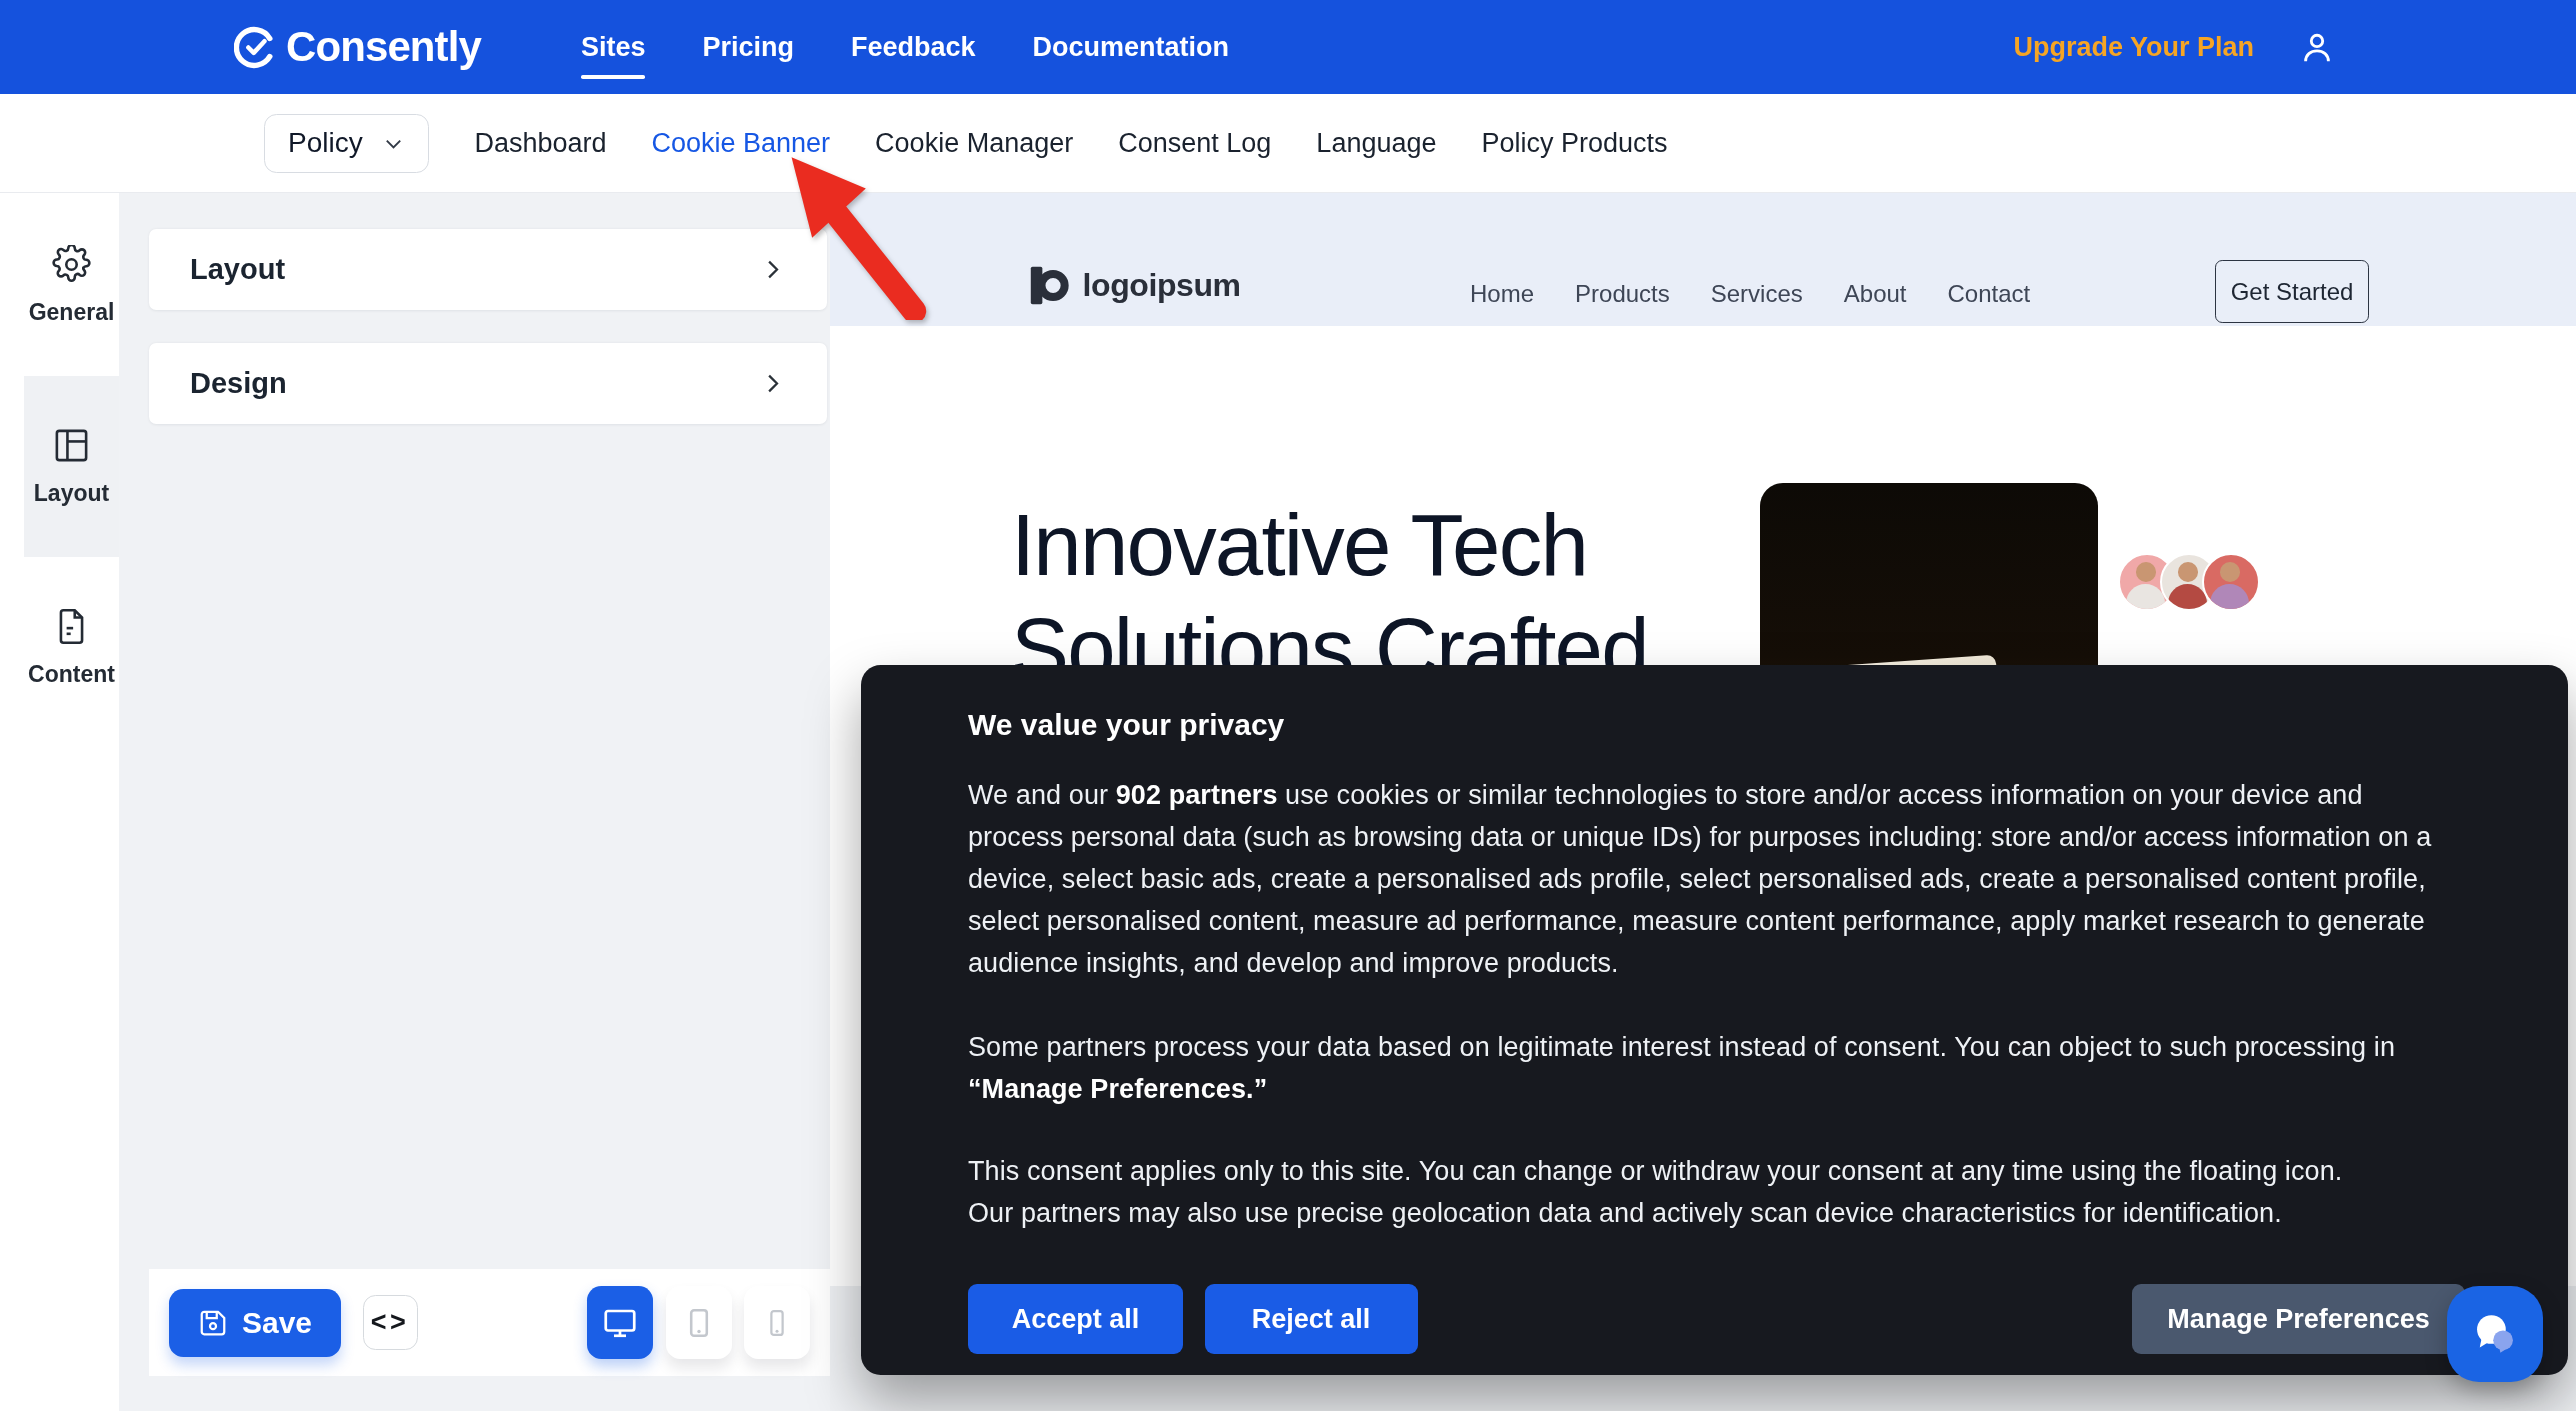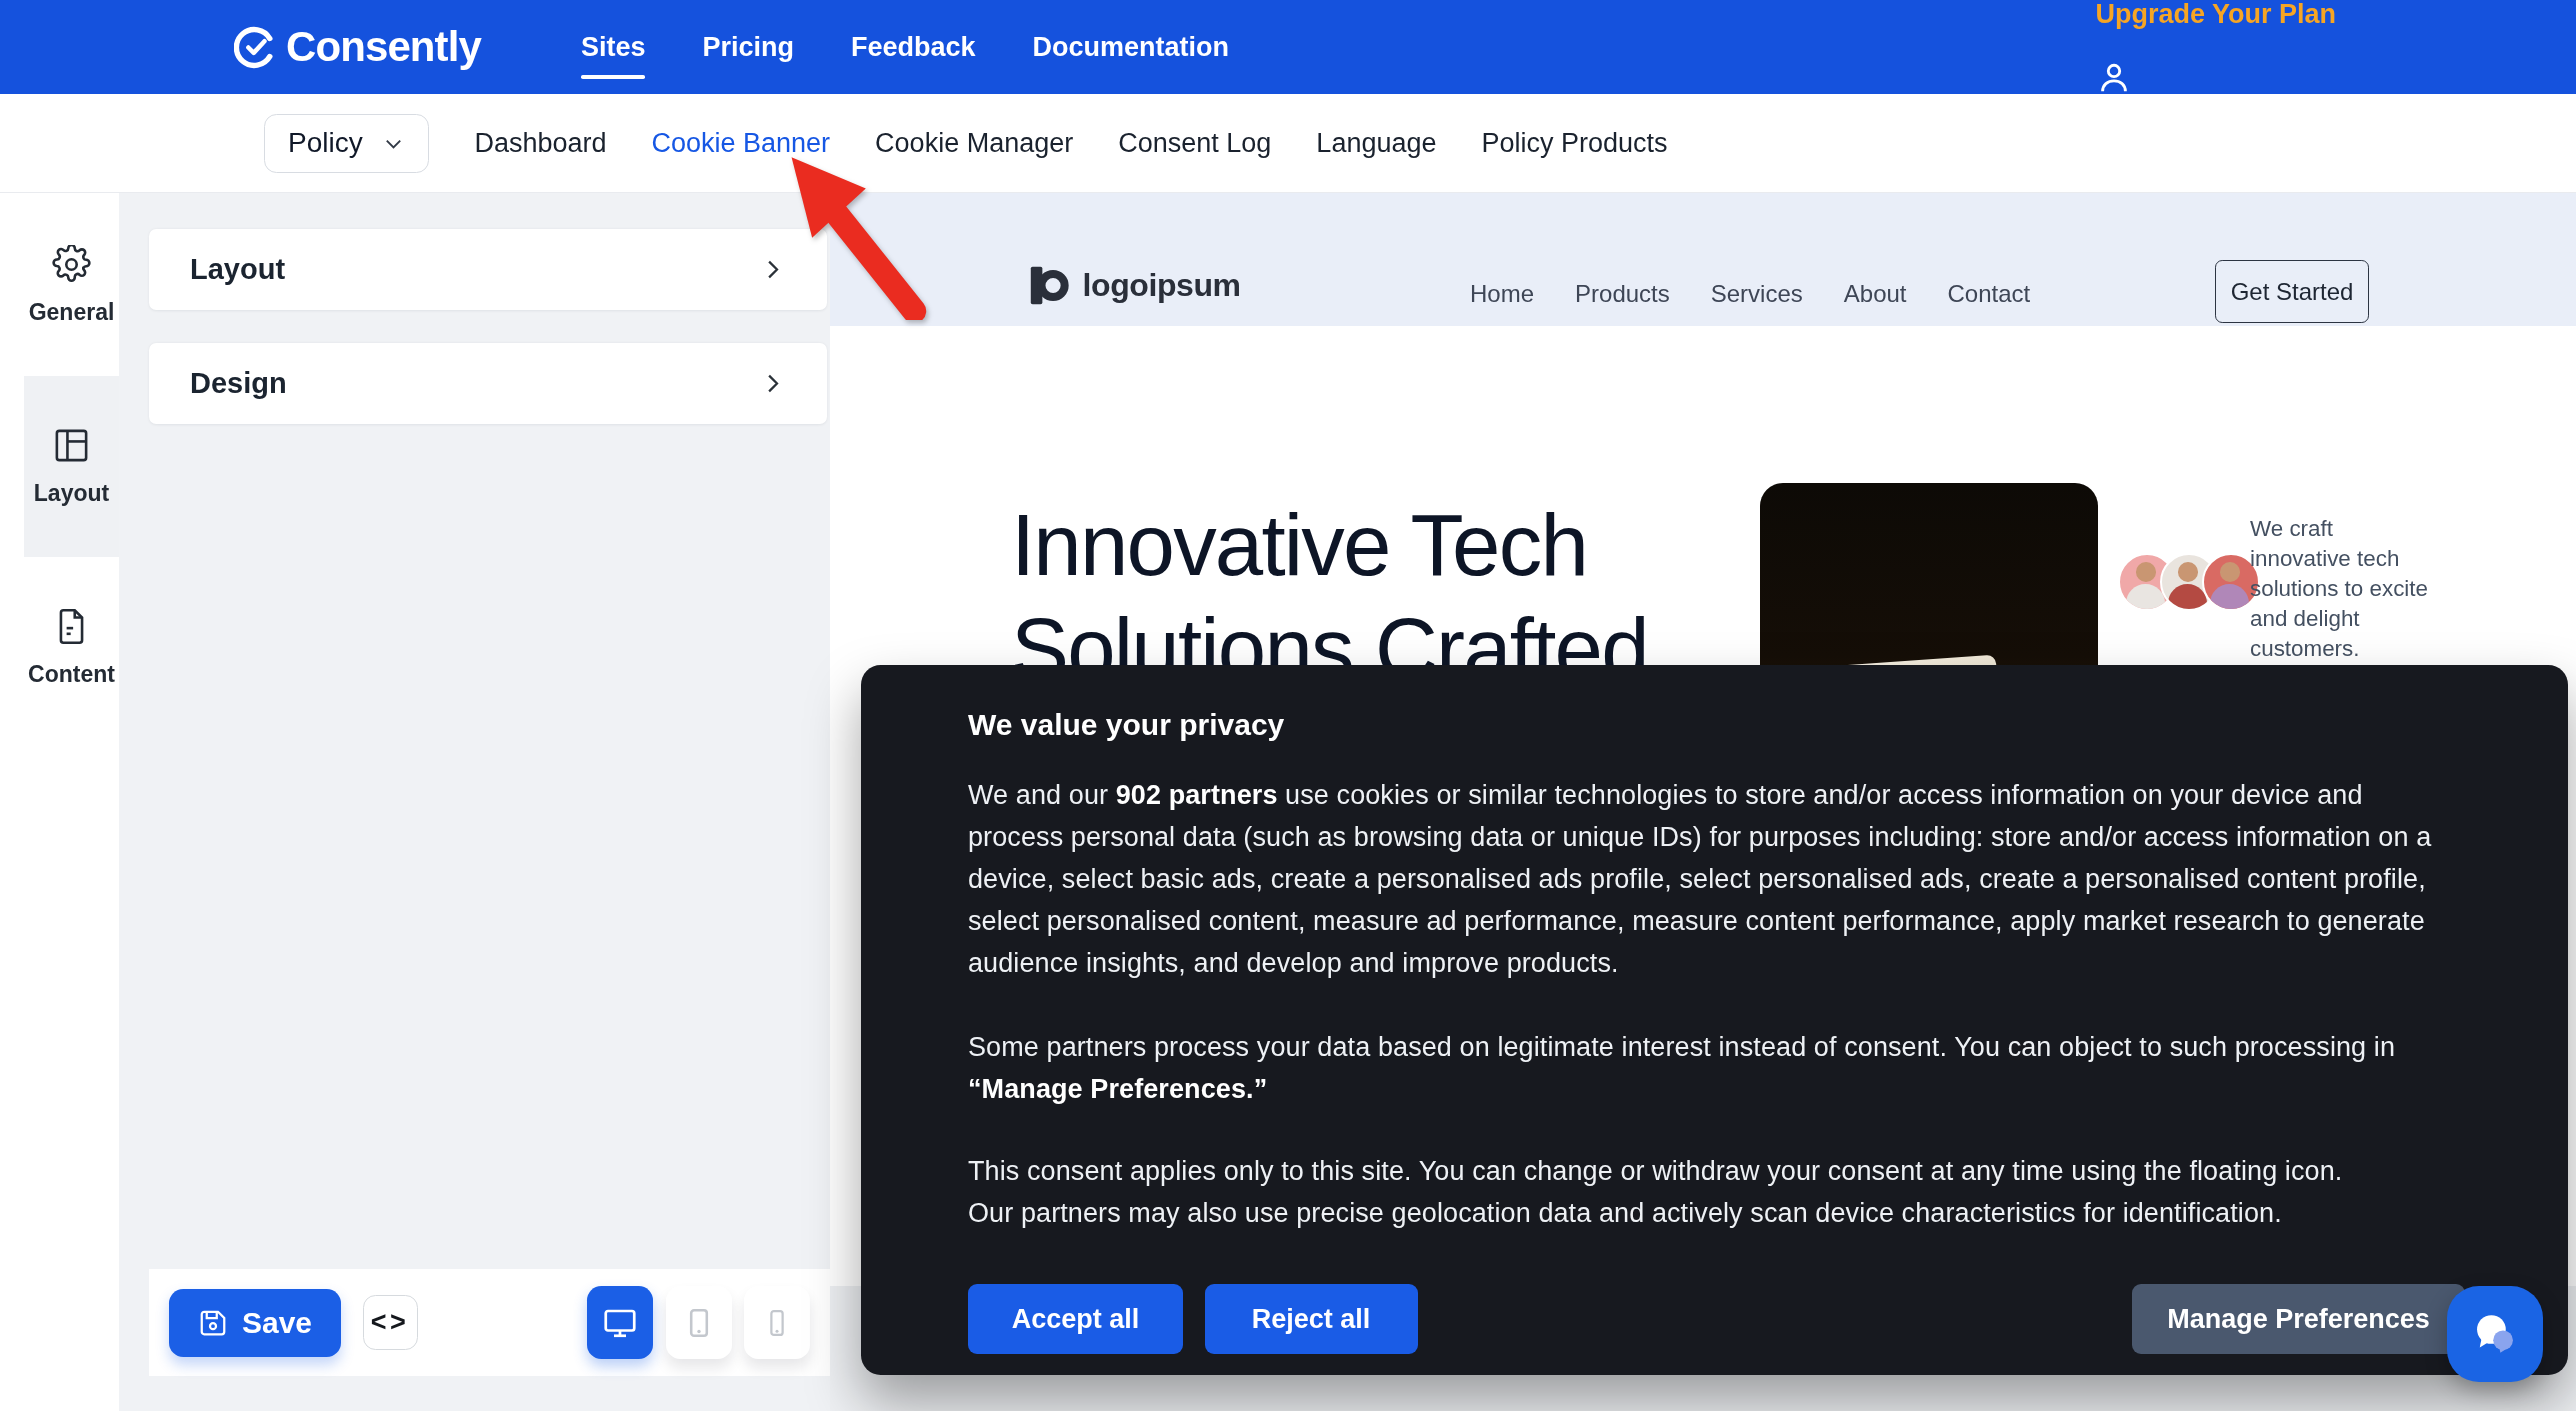--- a/index.html
+++ b/index.html
@@ -5,21 +5,21 @@
   html,body{margin:0;padding:0;background:#eef0f3;font-family:"Liberation Sans",sans-serif;}
   #app{position:relative;width:2576px;height:1411px;background:#eef0f3;overflow:hidden;}
   svg{display:block;}
 
   
   .topbar{position:absolute;top:0;left:0;right:0;height:94px;background:#1552dd;display:flex;align-items:center;z-index:10;}
   .brand{margin-left:234px;display:flex;align-items:center;gap:9px;color:#fff;font-size:42px;font-weight:700;letter-spacing:-0.9px;}
   .topnav-items{display:flex;gap:57px;margin-left:100px;align-items:center;}
   .topnav-link{color:#fff;font-size:27px;font-weight:700;position:relative;cursor:pointer;}
   .topnav-link.active::after{content:"";position:absolute;left:0;right:0;bottom:-16px;height:3.6px;background:#fff;border-radius:1.8px;}
-  .topbar-right{margin-left:auto;margin-right:240px;display:flex;align-items:flex-start;gap:28px;flex-direction:column;}
+  .topbar-right{margin-left:auto;margin-right:240px;display:flex;align-items:center;gap:44px;}
   .upgrade{color:#f6a524;font-size:27px;font-weight:700;cursor:pointer;}
 
   
   .subbar{position:absolute;top:94px;left:0;right:0;height:98px;background:#fff;border-bottom:0.9px solid #e9ebef;display:flex;align-items:center;z-index:6;}
   .site-select{margin-left:264px;display:flex;align-items:center;gap:19.7px;border:1.8px solid #d8dce2;border-radius:12.5px;height:57px;padding:0 23px;font-size:28px;font-weight:500;color:#101828;cursor:pointer;background:#fff;}
   .tabs{display:flex;gap:45px;margin-left:45px;font-size:27px;color:#1a222e;font-weight:500;}
   .tab{cursor:pointer;white-space:nowrap;}
   .tab.active{color:#1657e4;}
 
   
@@ -270,24 +270,20 @@
       <div class="p-box"></div>
       <div class="p-gem"></div>
     </div>
 
     <div class="avatars">
       <span class="avatar" style="--bg:#f0a8a8;--shirt:#e9e5e1;"></span>
       <span class="avatar" style="--bg:#e9e4de;--shirt:#b44a42;"></span>
       <span class="avatar" style="--bg:#d96a63;--shirt:#b087b8;"></span>
     </div>
 
-    <div class="testimonial">
-      <span>We craft innovative tech solutions to excite and delight customers.</span>
-      <div class="rating">4.9</div>
-    </div>
 
     <div class="preview-bottom"></div>
   </section>
 
   <section class="cookie-banner">
     <h2 class="cb-title" style="margin:0;">We value your privacy</h2>
 
     <p class="cb-p"><span>We and our </span><b>902 partners</b><span> use cookies or similar technologies to store and/or access information on your device and process personal data (such as browsing data or unique IDs) for purposes including: store and/or access information on a device, select basic ads, create a personalised ads profile, select personalised ads, create a personalised content profile, select personalised content, measure ad performance, measure content performance, apply market research to generate audience insights, and develop and improve products.</span></p>
 
     <p class="cb-p cb-p2"><span>Some partners process your data based on legitimate interest instead of consent. You can object to such processing in </span><b>“Manage Preferences.”</b></p>

